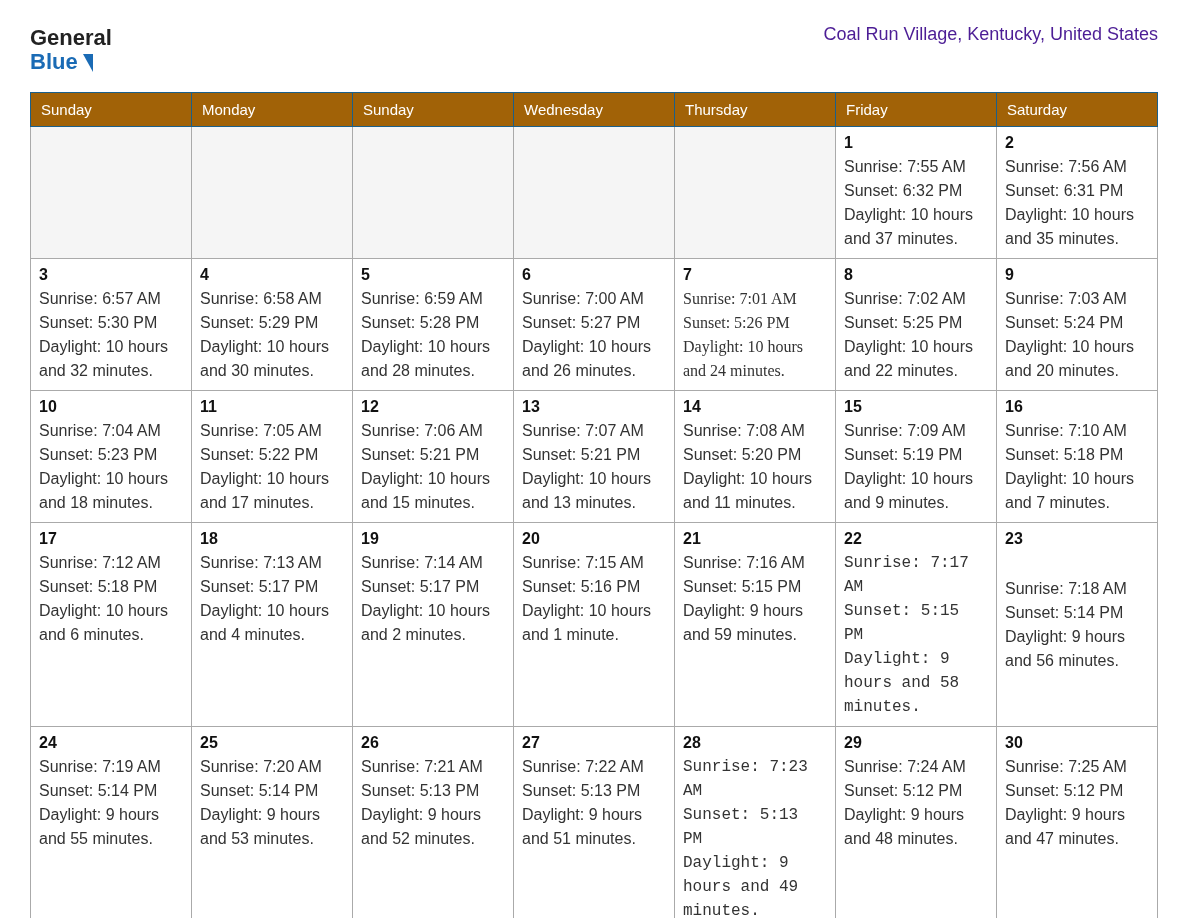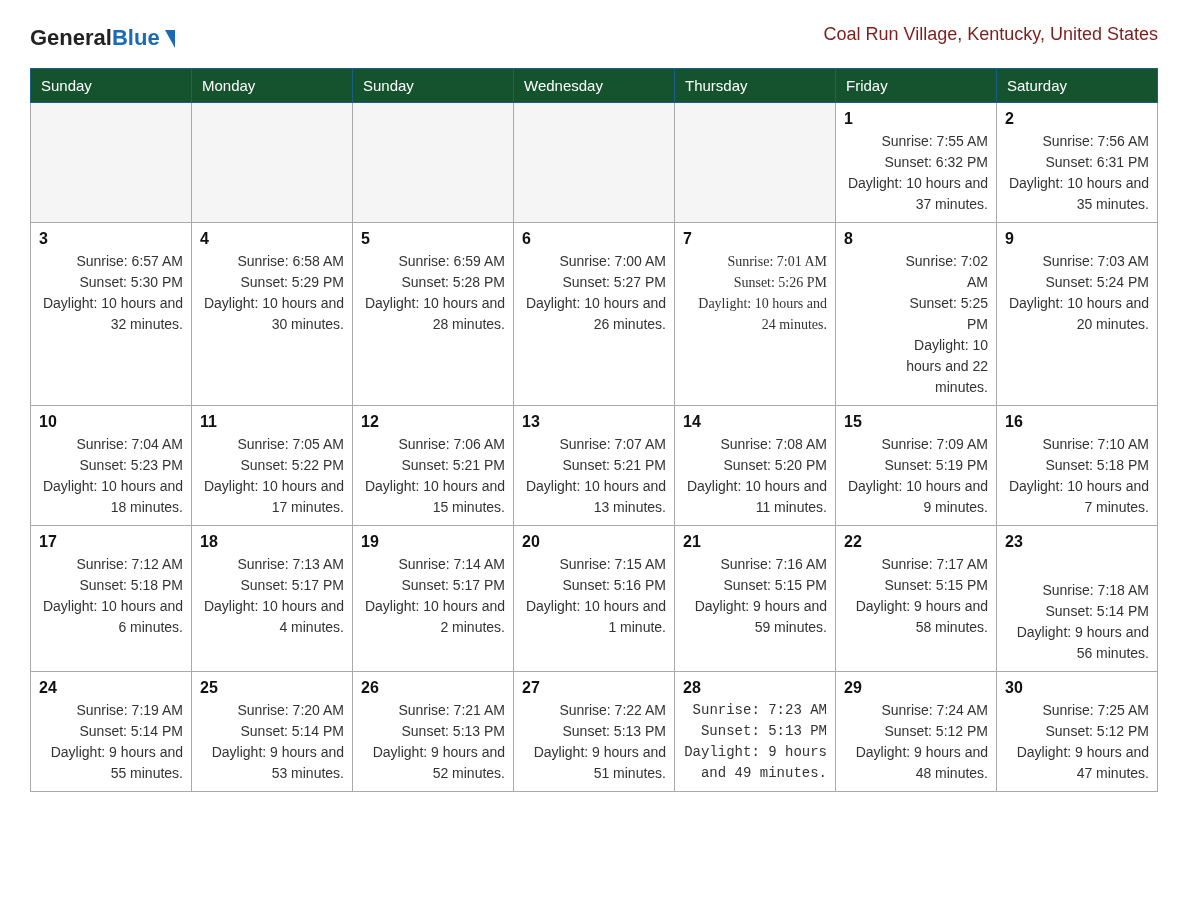--- a/index.html
+++ b/index.html
@@ -10,21 +10,21 @@
       color: #222;
     }
     .header {
       display: flex;
       justify-content: space-between;
       align-items: flex-start;
       margin-bottom: 18px;
     }
     .logo {
       display: flex;
-      flex-direction: row;
+      flex-direction: column;
       align-items: flex-start;
       margin-top: 6px;
     }
     .logo-general {
       font-size: 22px;
       font-weight: bold;
       color: #222;
       line-height: 1.1;
     }
     .logo-blue {
@@ -51,30 +51,30 @@
       text-align: right;
     }
     .month-title {
       font-size: 52px;
       font-weight: 300;
       color: #111;
       line-height: 1.1;
     }
     .location {
       font-size: 18px;
-      color: #7f1d1d;
+      color: #4c1d95;
       margin-top: 4px;
     }
     table {
       width: 100%;
       border-collapse: collapse;
       table-layout: fixed;
     }
     thead tr th {
-      background-color: #14532d;
+      background-color: #a16207;
       color: #fff;
       font-size: 15px;
       font-weight: normal;
       padding: 8px 10px;
       text-align: left;
       border: 1px solid #1a5f8a;
     }
     tbody tr td {
       border: 1px solid #aaa;
       vertical-align: top;
@@ -88,24 +88,23 @@
       background: #f5f5f5;
     }
     .day-number {
       font-size: 16px;
       font-weight: bold;
       color: #111;
       display: block;
       margin-bottom: 3px;
     }
     .day-info {
-      font-size: 14px;
+      font-size: 16px;
       color: #333;
       line-height: 1.5;
-      text-align: right;
     }
   </style>
 </head>
 <body>
 
 <div class="header">
   <div class="logo">
     <span class="logo-general">General</span>
     <div class="logo-blue">
       <span class="logo-blue-text">Blue</span>
@@ -175,21 +174,21 @@
 Daylight: 10 hours and 26 minutes.</div>
         </td>
         <td>
           <span class="day-number">7</span>
           <div class="day-info" style="white-space: pre-line; font-family: Liberation Serif, serif;">Sunrise: 7:01 AM
 Sunset: 5:26 PM
 Daylight: 10 hours and 24 minutes.</div>
         </td>
         <td>
           <span class="day-number">8</span>
-          <div class="day-info" style="white-space: pre-line; margin-left: 44px;">Sunrise: 7:02 AM
+          <div class="day-info" style="white-space: pre-line;">Sunrise: 7:02 AM
 Sunset: 5:25 PM
 Daylight: 10 hours and 22 minutes.</div>
         </td>
         <td>
           <span class="day-number">9</span>
           <div class="day-info" style="white-space: pre-line;">Sunrise: 7:03 AM
 Sunset: 5:24 PM
 Daylight: 10 hours and 20 minutes.</div>
         </td>
       </tr>
@@ -263,21 +262,21 @@
 Daylight: 10 hours and 1 minute.</div>
         </td>
         <td>
           <span class="day-number">21</span>
           <div class="day-info" style="white-space: pre-line;">Sunrise: 7:16 AM
 Sunset: 5:15 PM
 Daylight: 9 hours and 59 minutes.</div>
         </td>
         <td>
           <span class="day-number">22</span>
-          <div class="day-info" style="white-space: pre-line;">Sunrise: 7:17 AM
+          <div class="day-info" style="white-space: pre-line; font-family: Liberation Mono, monospace;">Sunrise: 7:17 AM
 Sunset: 5:15 PM
 Daylight: 9 hours and 58 minutes.</div>
         </td>
         <td>
           <span class="day-number">23</span>
           <div class="day-info" style="white-space: pre-line; margin-top: 29px;">Sunrise: 7:18 AM
 Sunset: 5:14 PM
 Daylight: 9 hours and 56 minutes.</div>
         </td>
       </tr>

